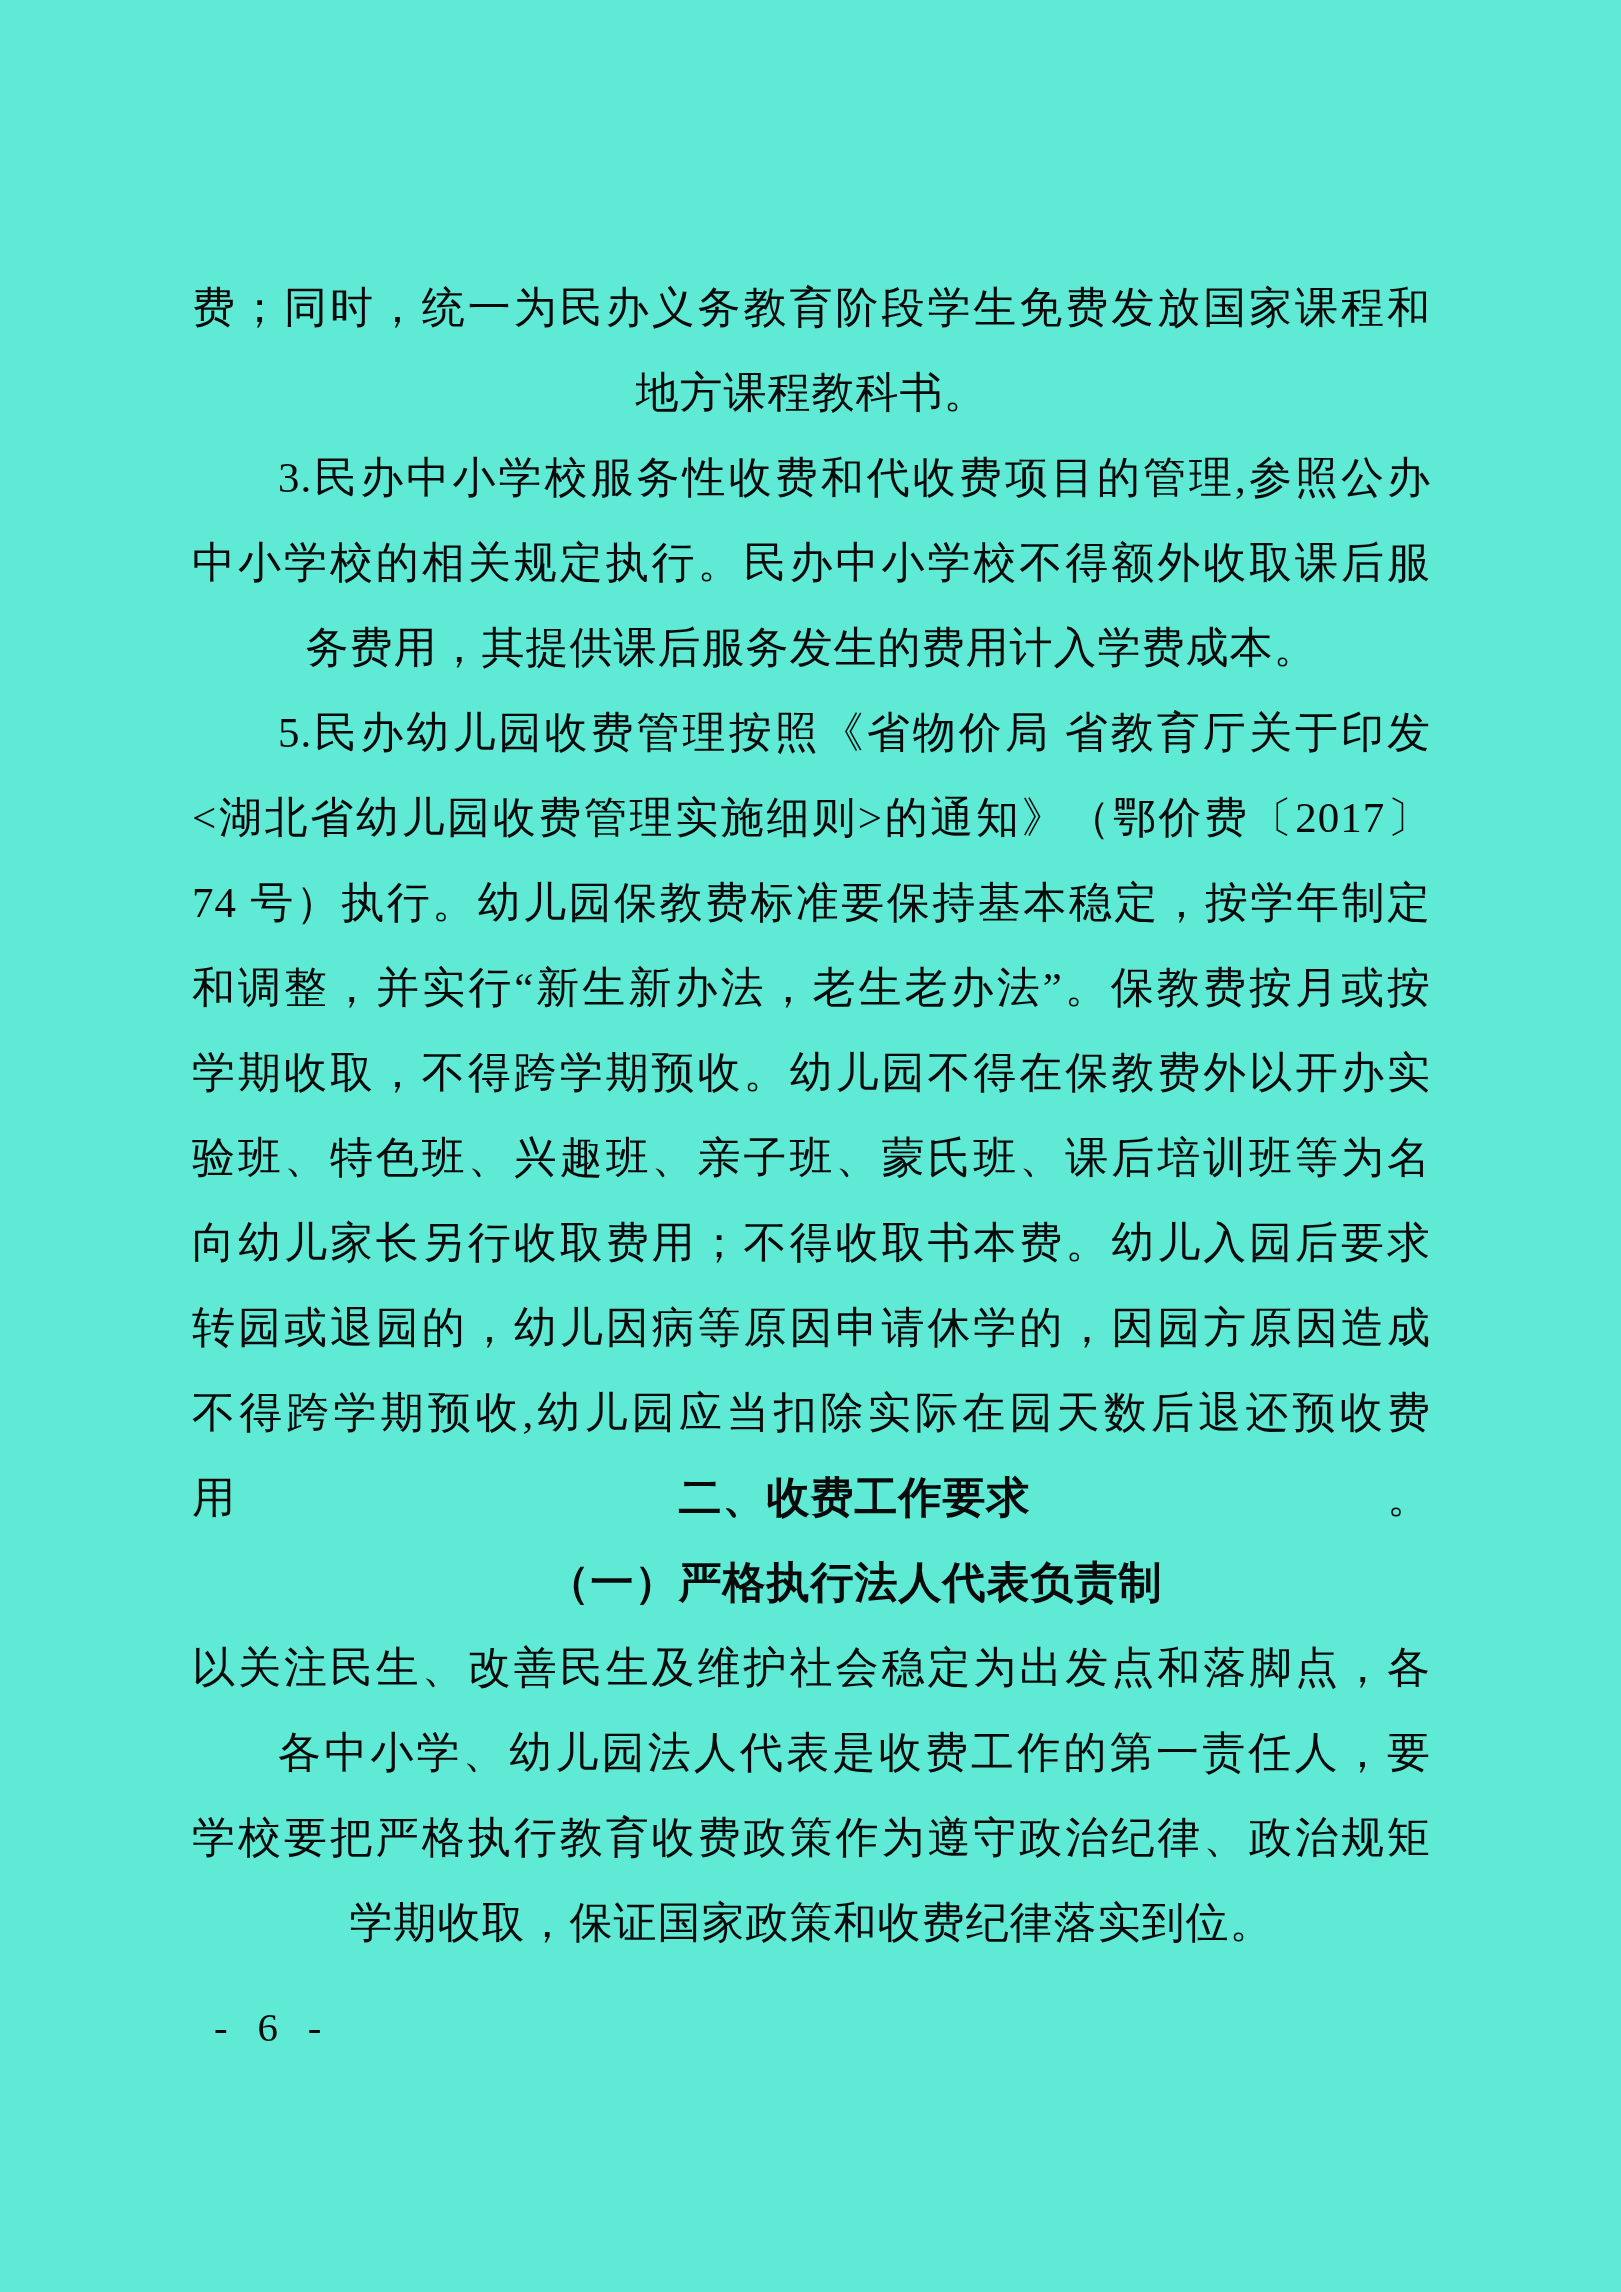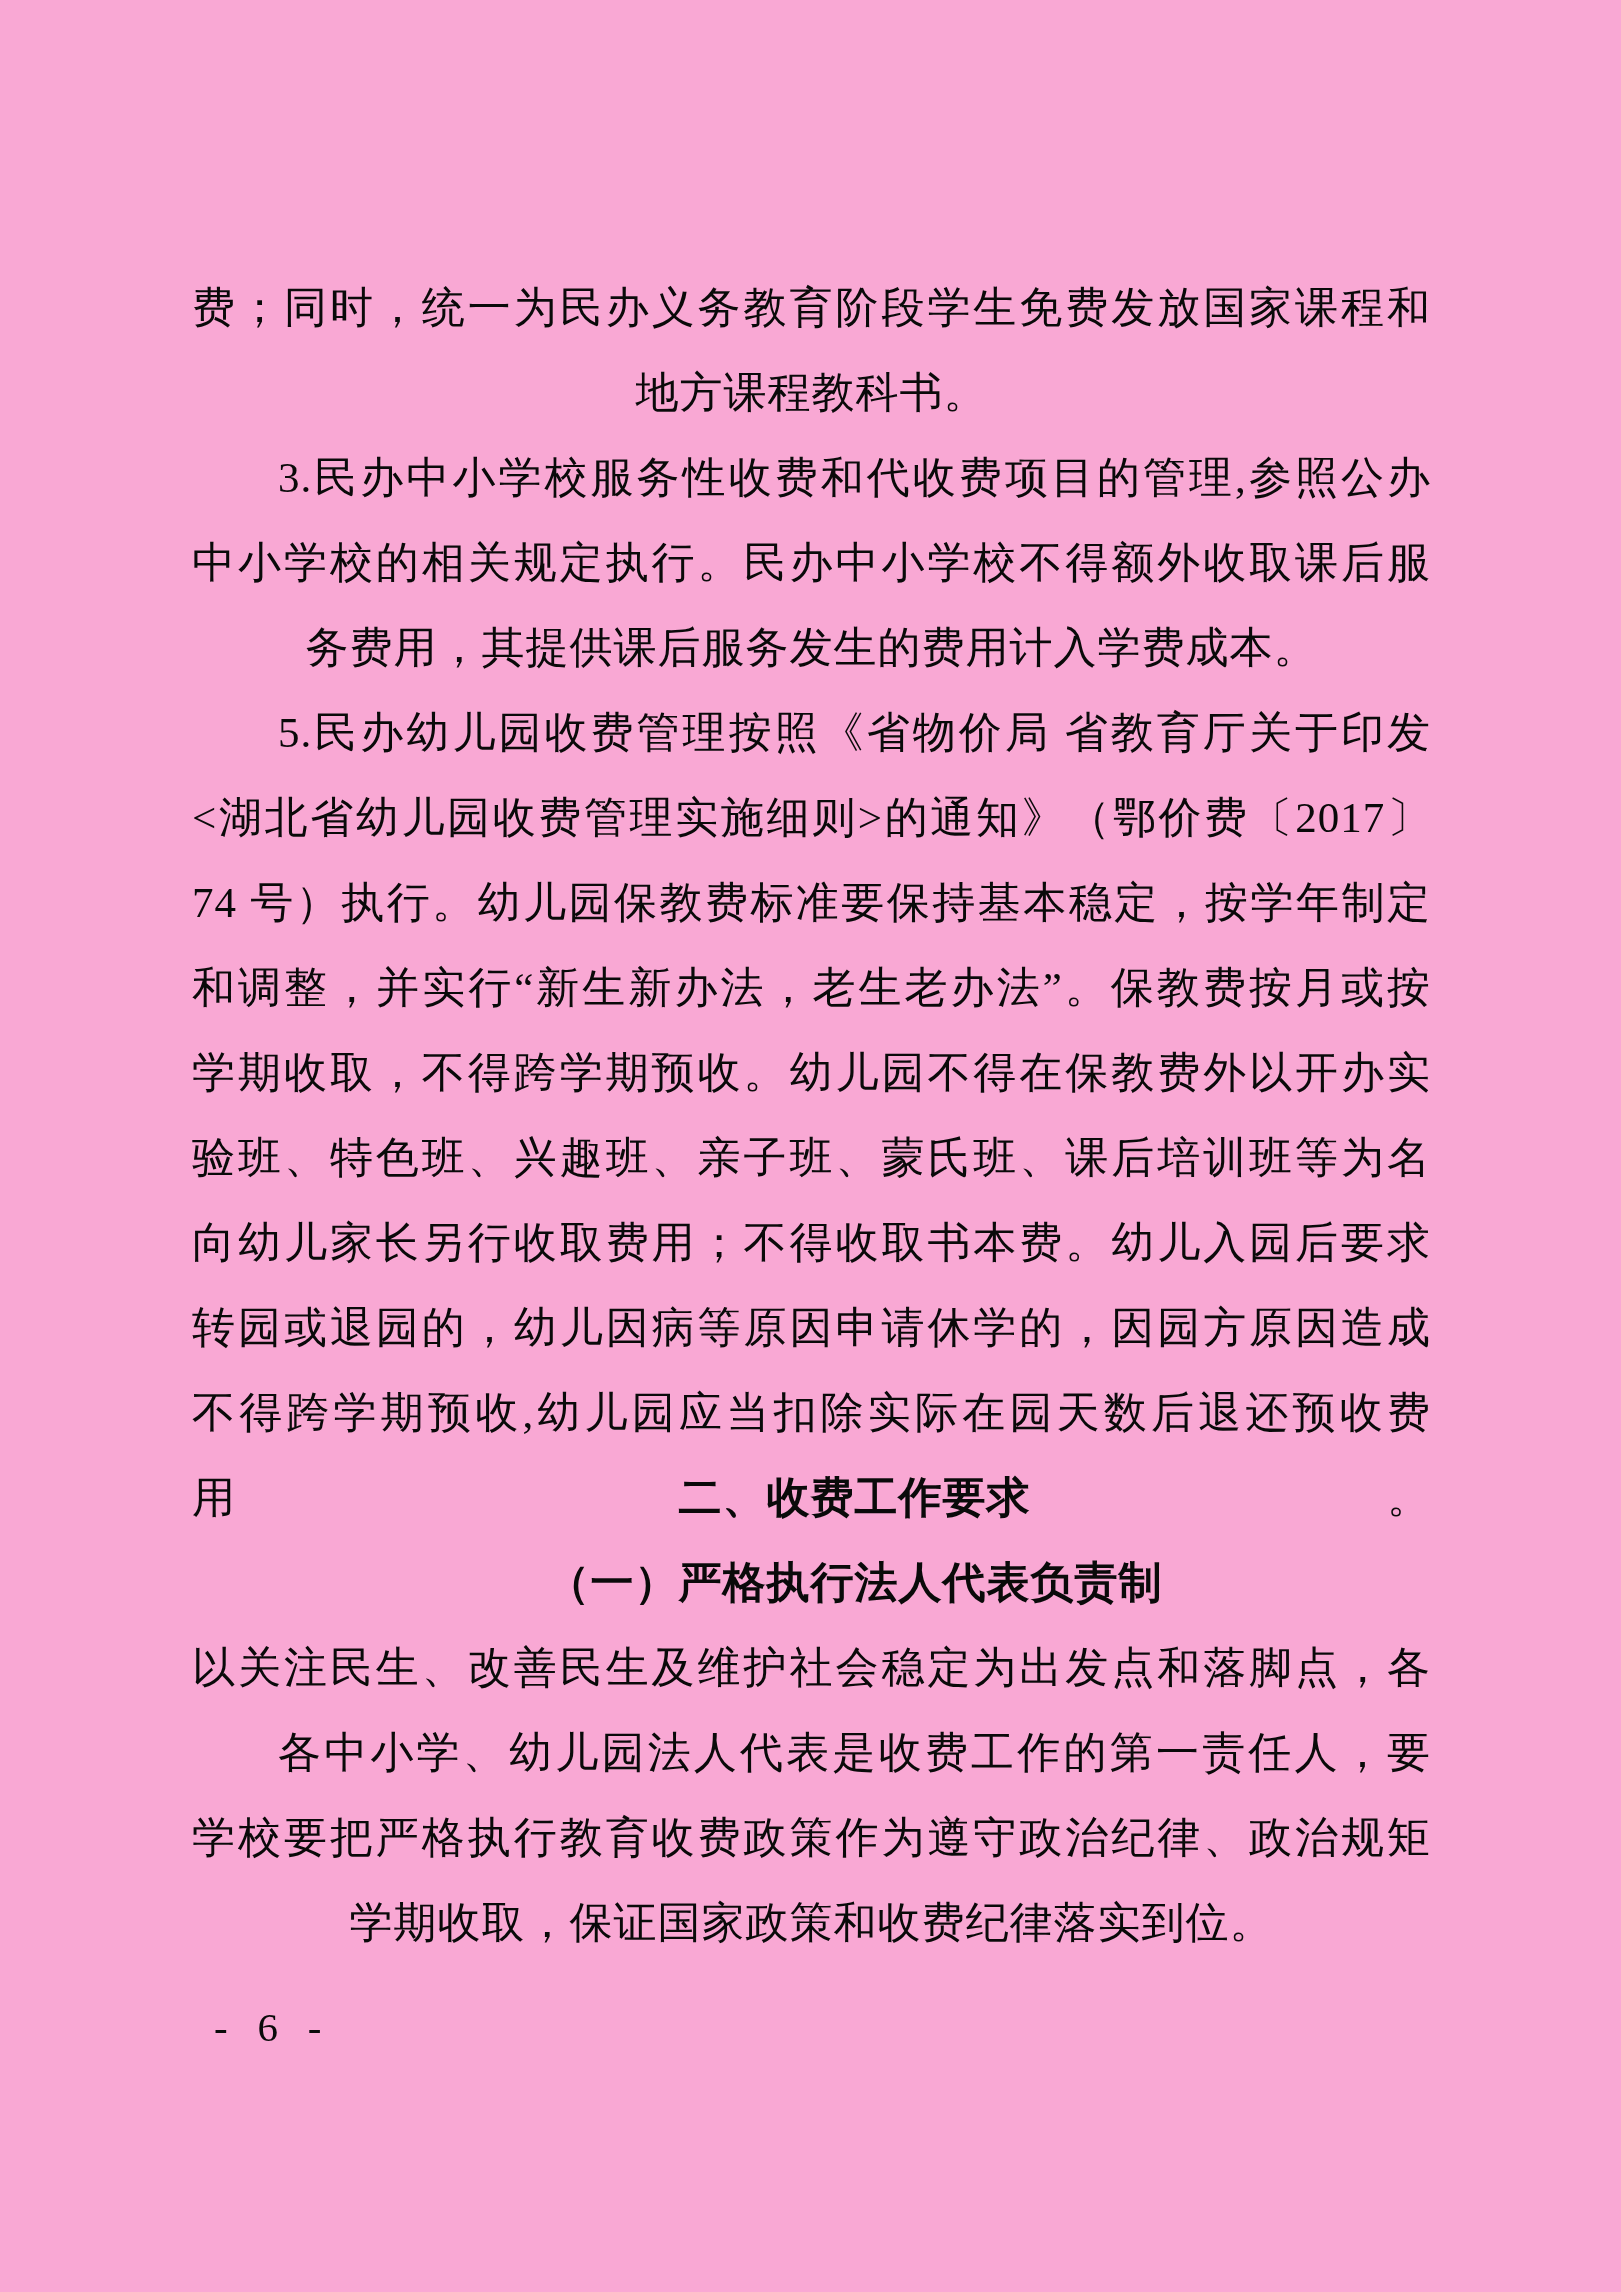--- a/index.html
+++ b/index.html
@@ -4,21 +4,21 @@
 <style>
   html, body {
     margin: 0;
     padding: 0;
     background: #ffffff;
   }
   .page {
     position: relative;
     width: 1621px;
     height: 2293px;
-    background: #f9a8d4;
+    background: #5eead4;
     overflow: hidden;
     font-family: "Liberation Serif", "DejaVu Serif", serif;
     color: #0a0a0a;
   }
   .content {
     position: absolute;
     left: 192px;
     top: 265px;
     width: 1239px;
   }

